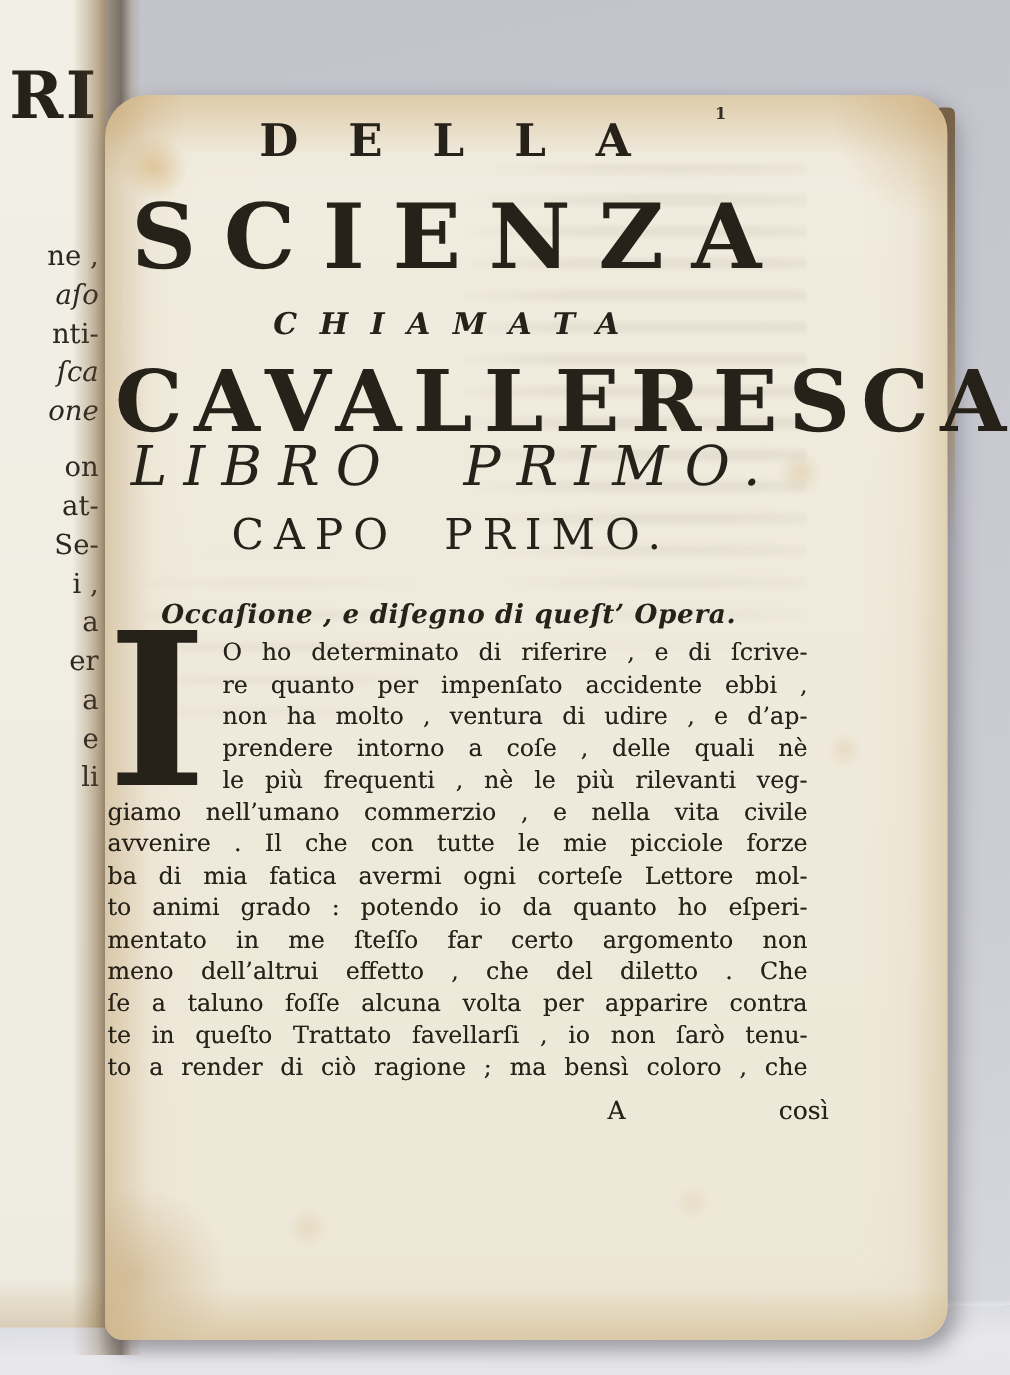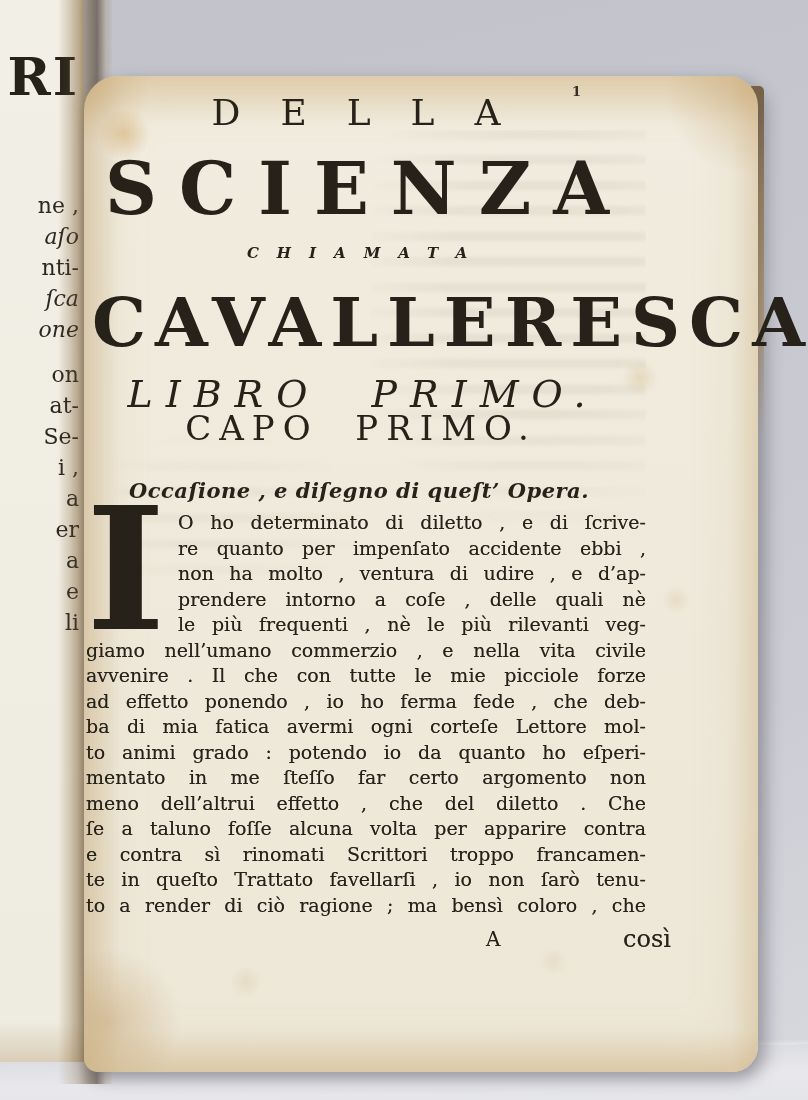--- a/index.html
+++ b/index.html
@@ -96,37 +96,37 @@
     -webkit-mask-image:radial-gradient(ellipse at 40% 50%, #000 30%, transparent 75%);
             mask-image:radial-gradient(ellipse at 40% 50%, #000 30%, transparent 75%);
   }
   .page-number{
     position:absolute;left:488px;top:8px;
     font-size:13px;font-weight:700;color:#332d22;
   }
   .titles{position:absolute;left:2px;top:0;width:546px;text-align:center;}
   .t-della{
     position:absolute;top:16px;width:100%;
-    font-size:36px;font-weight:400;letter-spacing:40px;padding-left:34px;box-sizing:border-box;
+    font-size:36px;font-weight:700;letter-spacing:40px;padding-left:34px;box-sizing:border-box;
   }
   .t-scienza{
     position:absolute;top:70px;width:100%;
     font-size:72px;font-weight:700;letter-spacing:22px;padding-left:18px;box-sizing:border-box;
   }
   .t-chiamata{
     position:absolute;top:168px;width:100%;
-    font-size:15px;font-weight:700;font-style:italic;letter-spacing:18px;padding-left:14px;box-sizing:border-box;
+    font-size:24px;font-weight:700;font-style:italic;letter-spacing:18px;padding-left:14px;box-sizing:border-box;
   }
   .t-cavall{
     position:absolute;top:206px;width:100%;
     font-size:68px;font-weight:700;letter-spacing:9px;padding-left:6px;box-sizing:border-box;
   }
   .t-libro{
-    position:absolute;top:296px;width:100%;
-    font-size:38px;font-style:italic;letter-spacing:13px;word-spacing:26px;padding-left:8px;box-sizing:border-box;
+    position:absolute;top:272px;width:100%;
+    font-size:44px;font-style:italic;letter-spacing:13px;word-spacing:26px;padding-left:8px;box-sizing:border-box;
   }
   .t-capo{
     position:absolute;top:332px;width:100%;
     font-size:34px;letter-spacing:8px;word-spacing:18px;padding-left:4px;box-sizing:border-box;
   }
   .t-occ{
     position:absolute;top:402px;width:100%;
     font-size:21px;font-style:italic;font-weight:700;letter-spacing:.5px;
   }
   .bodytext{
@@ -138,21 +138,21 @@
     float:left;width:92px;height:126px;
     font-size:170px;line-height:118px;font-weight:700;
     text-shadow:none;
   }
   .bl{
     text-align:justify;text-align-last:justify;
     height:25.5px;overflow:hidden;
   }
   .sigrow{position:relative;height:26px;margin-top:9px;clear:both;}
   .sig-a{position:absolute;left:400px;font-size:20px;}
-  .sig-catch{position:absolute;left:537px;font-size:24px;}
+  .sig-catch{position:absolute;left:537px;font-size:20px;}
 </style>
 </head>
 <body>
 
 <div class="table-sheet"></div>
 <div class="fore-edge"></div>
 
 <div class="facing-page">
   <div class="facing-heading">RI</div>
   <div class="frag-col">
@@ -186,34 +186,32 @@
     <div class="t-scienza">SCIENZA</div>
     <div class="t-chiamata">CHIAMATA</div>
     <div class="t-cavall">CAVALLERESCA</div>
     <div class="t-libro">LIBRO PRIMO.</div>
     <div class="t-capo">CAPO PRIMO.</div>
     <div class="t-occ">Occaſione , e diſegno di queſt’ Opera.</div>
   </div>
 
   <div class="bodytext">
     <div class="dropcap">I</div>
-    <div class="bl">O ho determinato di diletto , e di ſcrive-</div>
+    <div class="bl">O ho determinato di riferire , e di ſcrive-</div>
     <div class="bl">re quanto per impenſato accidente ebbi ,</div>
     <div class="bl">non ha molto , ventura di udire , e d’ap-</div>
     <div class="bl">prendere intorno a coſe , delle quali nè</div>
     <div class="bl">le più frequenti , nè le più rilevanti veg-</div>
     <div class="bl">giamo nell’umano commerzio , e nella vita civile</div>
     <div class="bl">avvenire . Il che con tutte le mie picciole forze</div>
-    <div class="bl">ad effetto ponendo , io ho ferma fede , che deb-</div>
     <div class="bl">ba di mia fatica avermi ogni corteſe Lettore mol-</div>
     <div class="bl">to animi grado : potendo io da quanto ho eſperi-</div>
     <div class="bl">mentato in me ſteſſo far certo argomento non</div>
     <div class="bl">meno dell’altrui effetto , che del diletto . Che</div>
     <div class="bl">ſe a taluno foſſe alcuna volta per apparire contra</div>
-    <div class="bl">e contra sì rinomati Scrittori troppo francamen-</div>
     <div class="bl">te in queſto Trattato favellarſi , io non ſarò tenu-</div>
     <div class="bl">to a render di ciò ragione ; ma bensì coloro , che</div>
     <div class="sigrow">
       <span class="sig-a">A</span>
       <span class="sig-catch">così</span>
     </div>
   </div>
 </div>
 
 </body></html>

